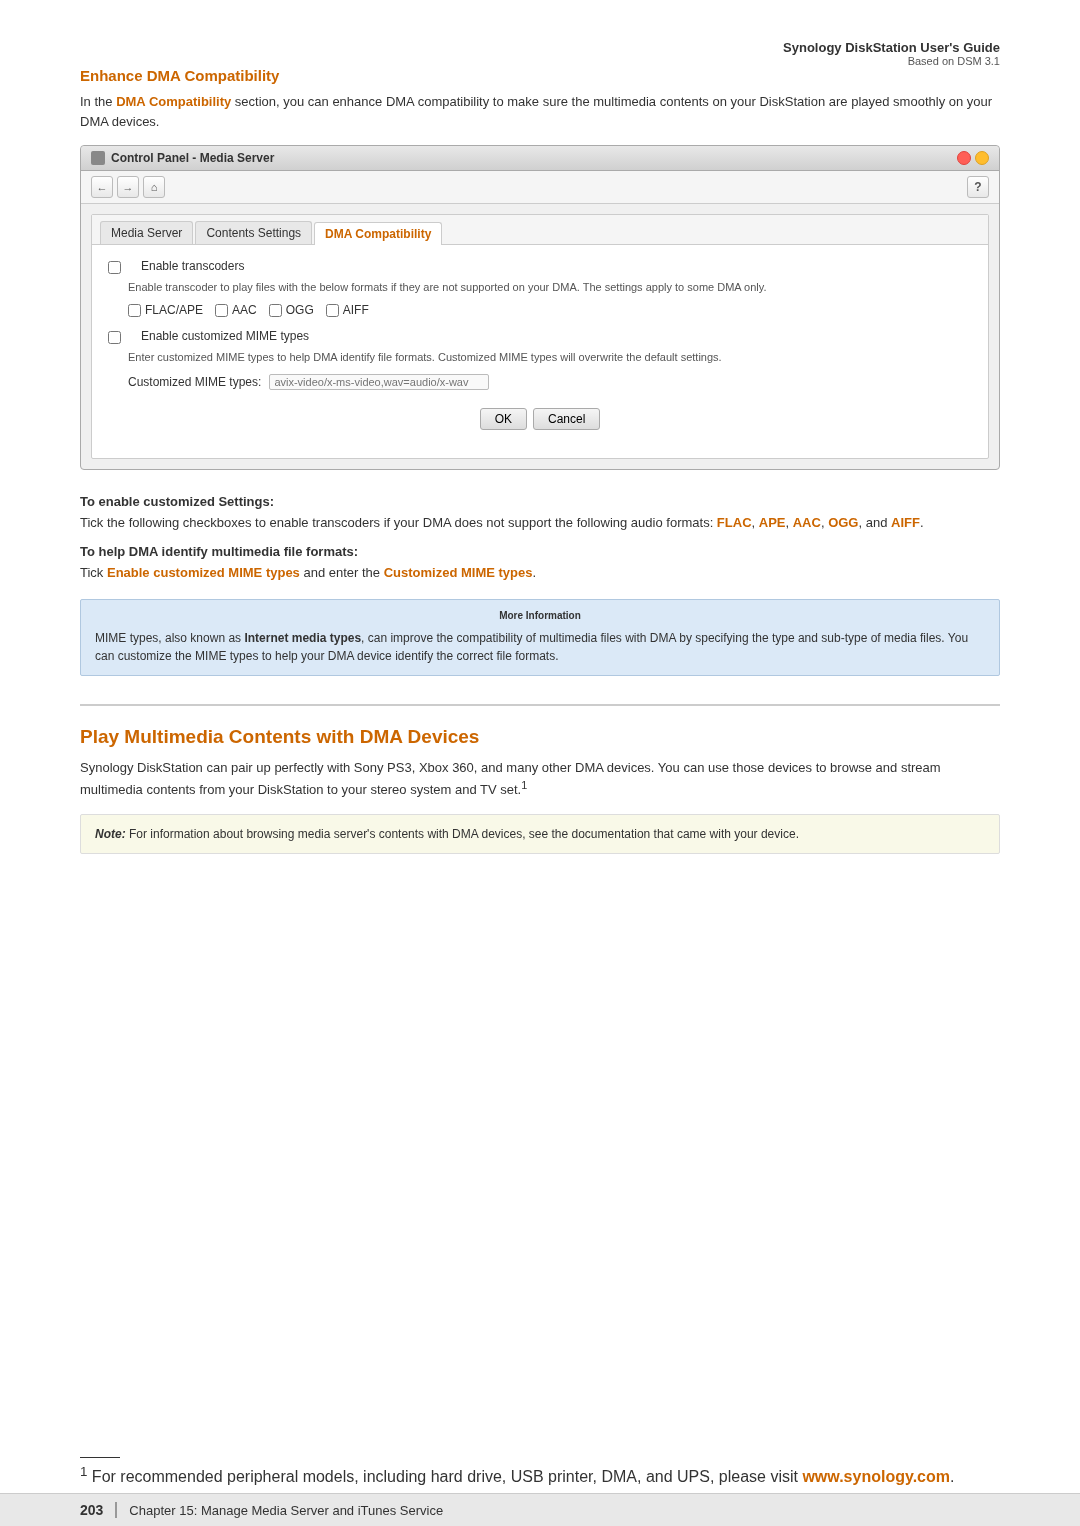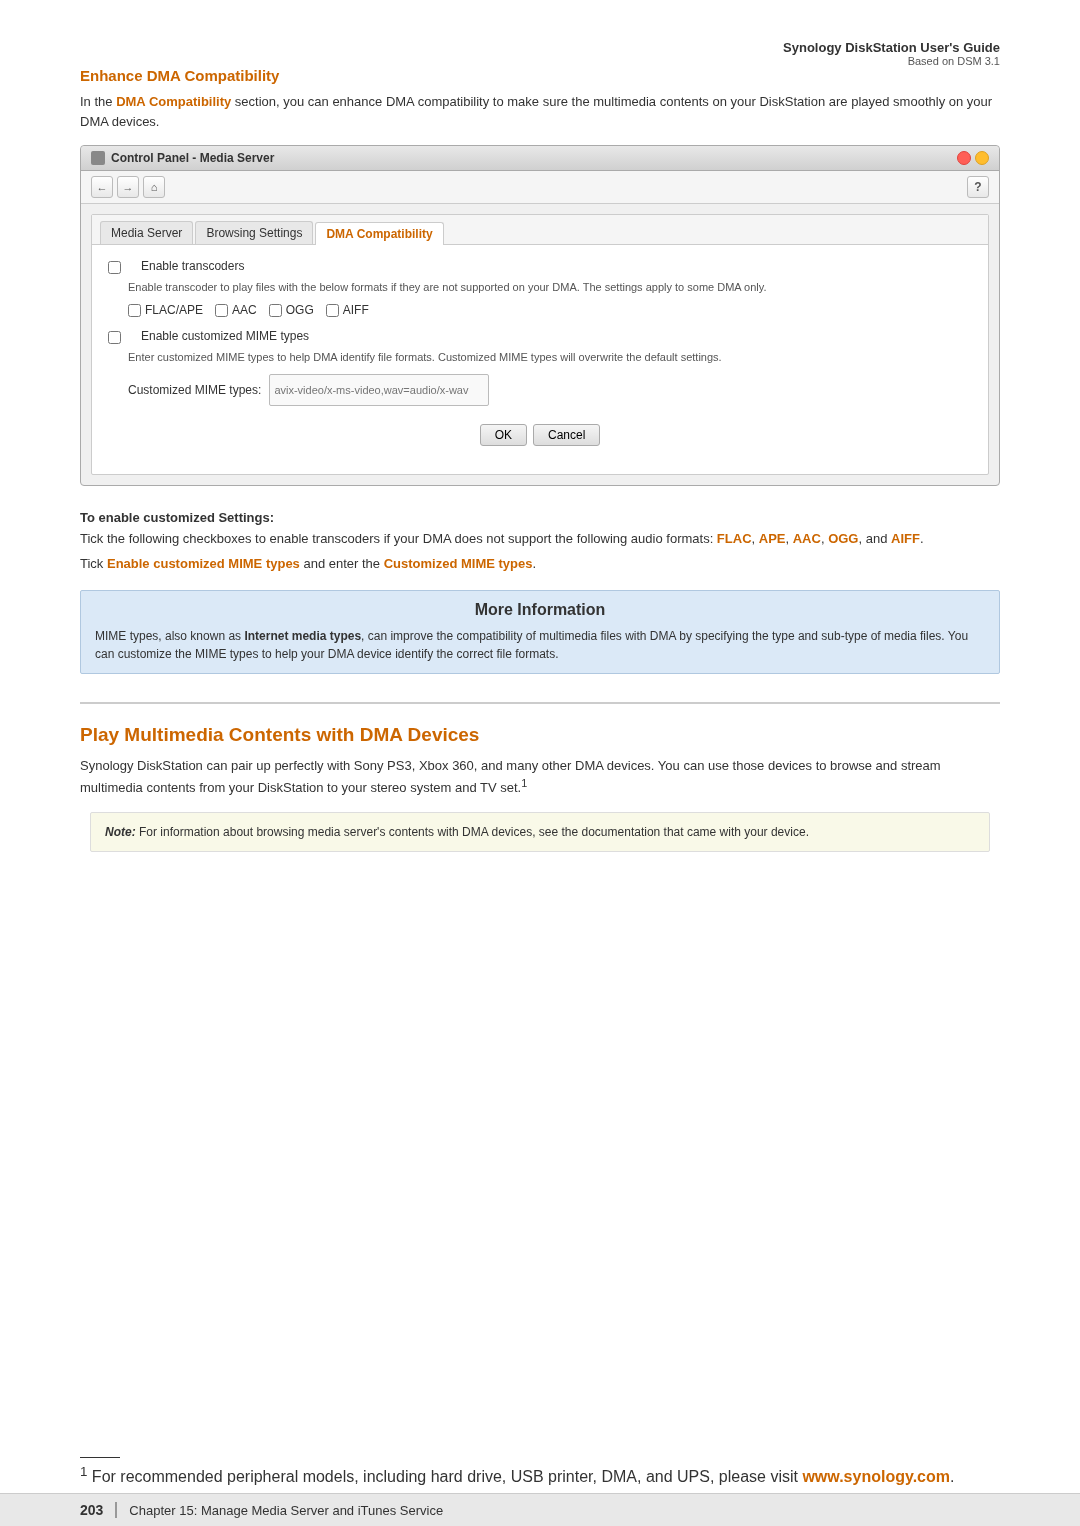--- a/index.html
+++ b/index.html
@@ -192,21 +192,21 @@
       display: flex;
       align-items: center;
       gap: 8px;
       margin-left: 20px;
       margin-bottom: 10px;
       font-size: 12px;
     }
     .mime-label { white-space: nowrap; }
     .mime-input {
       width: 220px;
-      height: 32px;
+      height: 16px;
       border: 1px solid #bbb;
       border-radius: 2px;
       padding: 2px 4px;
       font-size: 11px;
       color: #999;
       background: #f9f9f9;
     }
     .dialog-footer {
       display: flex;
       justify-content: center;
@@ -246,21 +246,21 @@
     .more-info-box {
       background: #dbe9f7;
       border: 1px solid #b0c8e0;
       padding: 10px 14px;
       margin: 16px 0;
       border-radius: 2px;
     }
     .more-info-title {
       text-align: center;
       font-weight: bold;
-      font-size: 16px;
+      font-size: 10px;
       color: #333;
       margin-bottom: 8px;
     }
     .more-info-text {
       font-size: 12px;
       line-height: 1.5;
       color: #333;
     }
 
     
@@ -276,21 +276,21 @@
       font-size: 13px;
       line-height: 1.5;
       margin-bottom: 14px;
     }
 
     
     .note-box {
       background: #f9f9e8;
       border: 1px solid #ddd;
       padding: 10px 14px;
-      margin: 10px 10px;
+      margin: 10px 0;
       border-radius: 2px;
       font-size: 12px;
       line-height: 1.5;
     }
 
     
     .page-footer {
       position: absolute;
       bottom: 40px;
       left: 80px;
@@ -365,21 +365,21 @@
       <div class="toolbar-btn">→</div>
       <div class="toolbar-btn">⌂</div>
       <div class="toolbar-spacer"></div>
       <div class="toolbar-help">?</div>
     </div>
 
     <div class="dialog-body">
 
       <div class="dialog-tabs">
         <div class="tab-item">Media Server</div>
-        <div class="tab-item">Browsing Settings</div>
+        <div class="tab-item">Contents Settings</div>
         <div class="tab-item active">DMA Compatibility</div>
       </div>
 
       <div class="dialog-content">
 
         <div class="checkbox-row">
           <input type="checkbox" style="">
           <span>Enable transcoders</span>
         </div>
         <div class="sub-text">Enable transcoder to play files with the below formats if they are not supported on your DMA. The settings apply to some DMA only.</div>
@@ -426,20 +426,23 @@
   <div>
     <p class="subsection-title">
       <span>To enable customized Settings:</span>
     </p>
     <p class="body-text">
       <span>Tick the following checkboxes to enable transcoders if your DMA does not support the following audio formats: </span><span class="orange">FLAC</span>, <span class="orange">APE</span>, <span class="orange">AAC</span>, <span class="orange">OGG</span>, and <span class="orange">AIFF</span>.
     </p>
   </div>
 
   <div>
+    <p class="subsection-title">
+      <span>To help DMA identify multimedia file formats:</span>
+    </p>
     <p class="body-text">
       Tick <span class="orange">Enable customized MIME types</span> and enter the <span class="orange">Customized MIME types</span>.
     </p>
   </div>
 
   <div class="more-info-box">
     <div class="more-info-title">More Information</div>
     <p class="more-info-text">
       <span>MIME types, also known as </span><strong>Internet media types</strong><span>, can improve the compatibility of multimedia files with DMA by specifying the type and sub-type of media files. You can customize the MIME types to help your DMA device identify the correct file formats.</span>
     </p>

